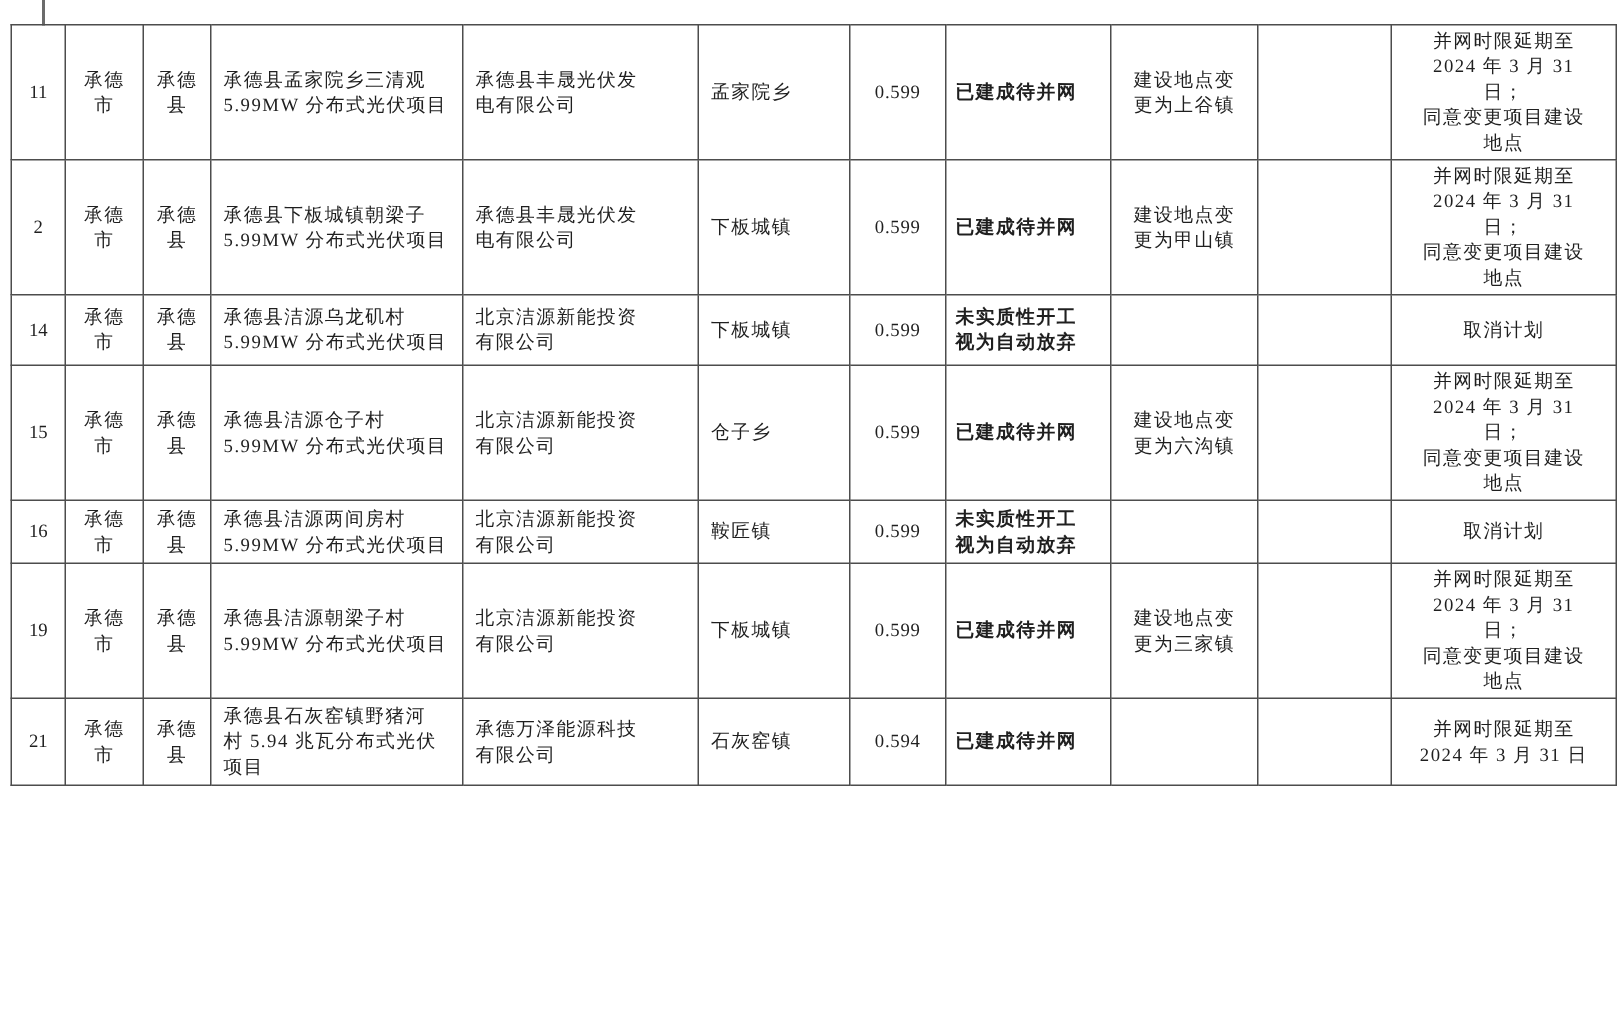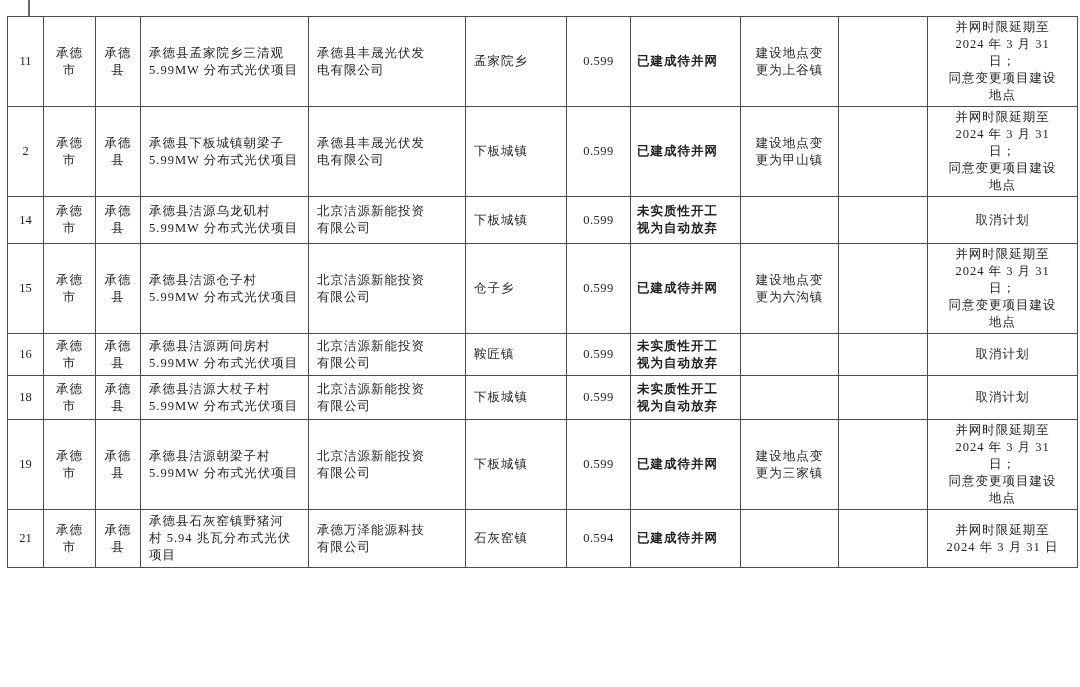--- a/index.html
+++ b/index.html
@@ -145,38 +145,20 @@
         <td class="c-township">鞍匠镇</td>
         <td class="c-capacity">0.599</td>
         <td class="c-status">未实质性开工
 视为自动放弃</td>
         <td class="c-change"></td>
         <td class="c-blank"></td>
         <td class="c-note">取消计划</td>
       </tr>
 
 
-      <tr style="height:44px">
-        <td class="c-no">18</td>
-        <td class="c-city">承德
-市</td>
-        <td class="c-county">承德
-县</td>
-        <td class="c-project">承德县洁源大杖子村
-5.99MW 分布式光伏项目</td>
-        <td class="c-company">北京洁源新能投资
-有限公司</td>
-        <td class="c-township">下板城镇</td>
-        <td class="c-capacity">0.599</td>
-        <td class="c-status">未实质性开工
-视为自动放弃</td>
-        <td class="c-change"></td>
-        <td class="c-blank"></td>
-        <td class="c-note">取消计划</td>
-      </tr>
 
       <tr style="height:70px">
         <td class="c-no">19</td>
         <td class="c-city">承德
 市</td>
         <td class="c-county">承德
 县</td>
         <td class="c-project">承德县洁源朝梁子村
 5.99MW 分布式光伏项目</td>
         <td class="c-company">北京洁源新能投资

